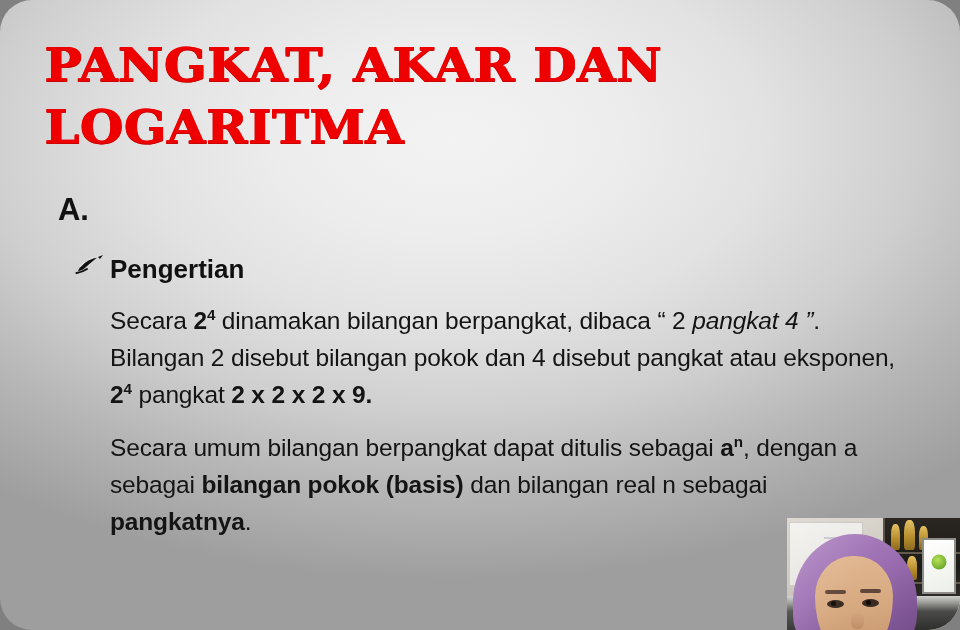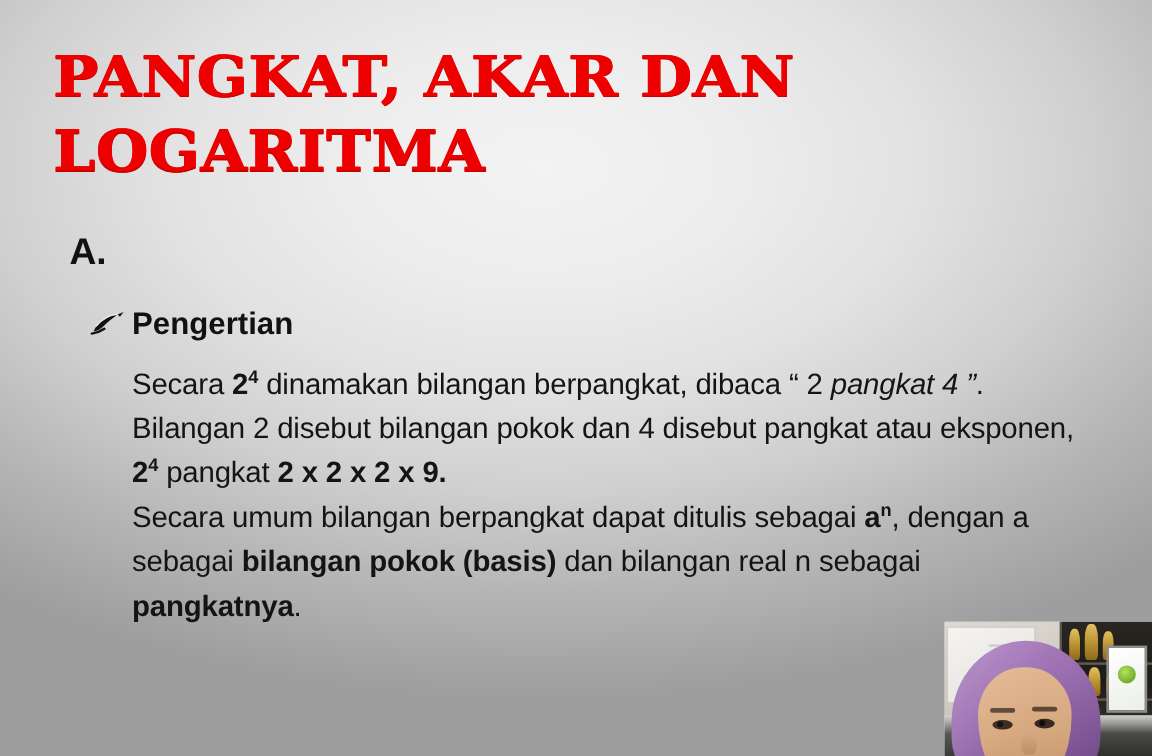--- a/index.html
+++ b/index.html
@@ -15,20 +15,21 @@
     font-family: "Liberation Sans", sans-serif;
     background:
       radial-gradient(ellipse 78% 70% at 47% 22%,
         #f3f3f3 0%,
         #ededed 22%,
         #e2e2e2 42%,
         #cfcfcf 62%,
         #b6b6b6 80%,
         #9e9e9e 100%),
       linear-gradient(135deg, #a9a9a9 0%, #e8e8e8 45%, #c6c6c6 100%);
+    border-radius: 32px;
   }
 
   
   #title-block {
     position: absolute;
     left: 44px;
     top: 34px;
     width: 620px;
   }
   .title-line {
@@ -62,21 +63,21 @@
     white-space: nowrap;
   }
   #section-heading .sec-letter { margin-right: 14px; }
 
   
   #sub-heading {
     position: absolute;
     left: 74px;
     top: 254px;
     display: flex;
-    align-items: center;
+    align-items: flex-start;
     color: #111111;
     font-weight: 700;
     font-size: 26px;
     white-space: nowrap;
   }
   .quill-icon {
     display: inline-block;
     width: 30px;
     height: 22px;
     margin-right: 6px;
@@ -90,21 +91,21 @@
     position: absolute;
     left: 110px;
     top: 302px;
     width: 800px;
     color: #141414;
     font-size: 24.5px;
     line-height: 37px;
     letter-spacing: -0.15px;
   }
   #body-text p { margin: 0; }
-  #body-text p.para-gap { margin-top: 0; }
+  #body-text p.para-gap { margin-top: 16px; }
   #body-text b { font-weight: 700; }
   #body-text i { font-style: italic; margin-top: 40px; }
   #body-text sup {
     font-size: 0.62em;
     vertical-align: super;
     line-height: 0;
     font-weight: 700;
   }
 
   

